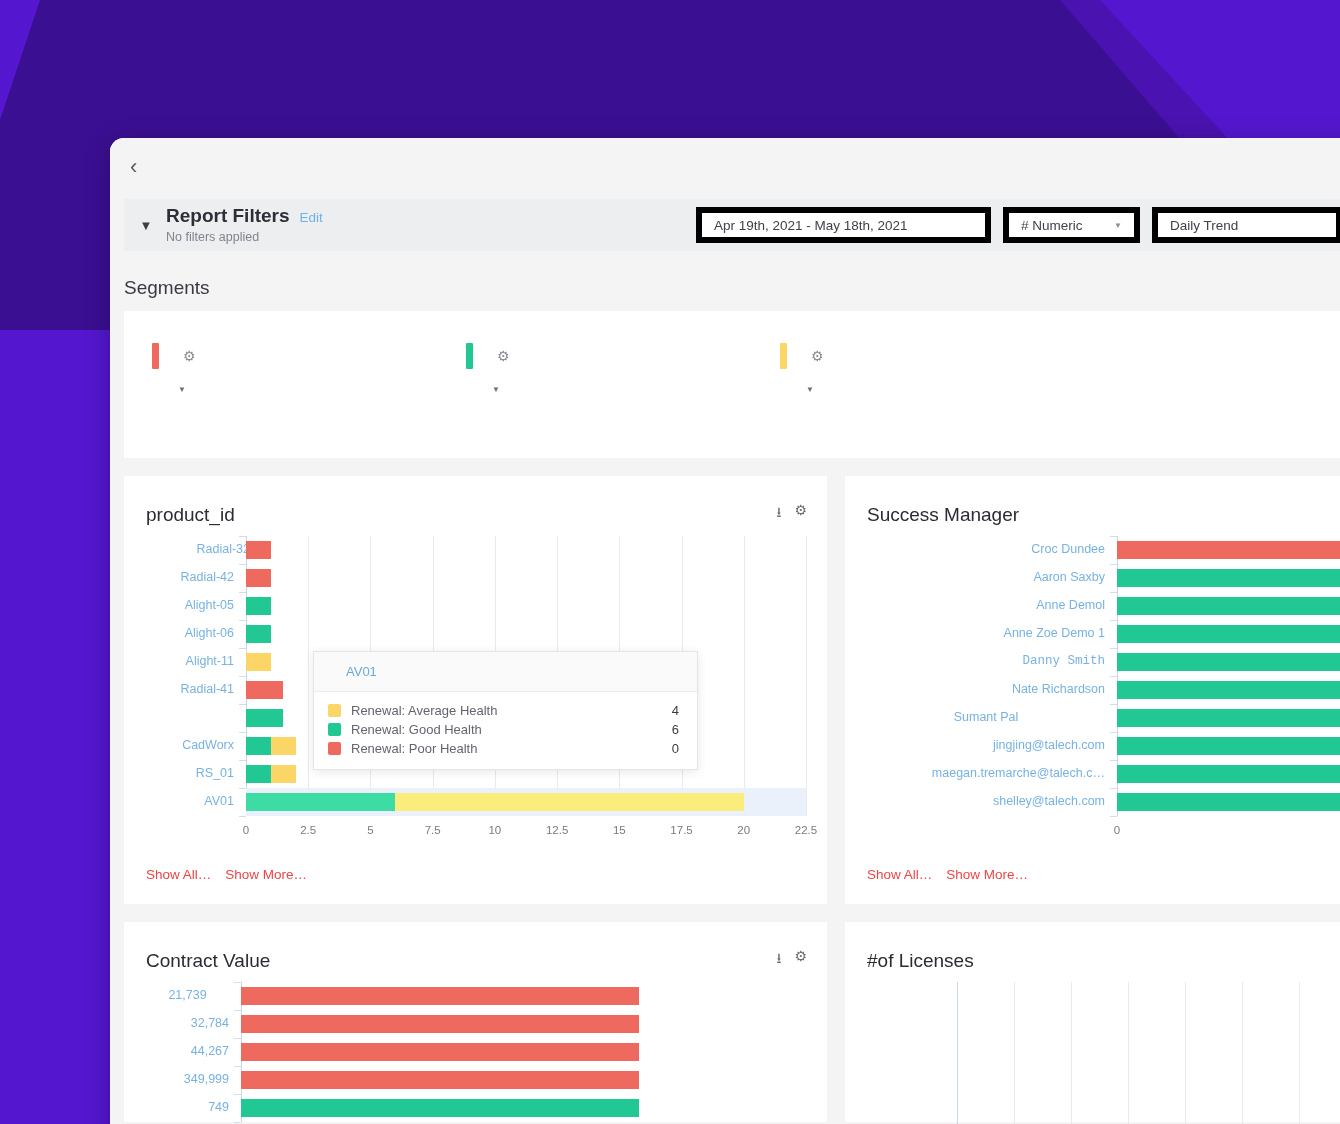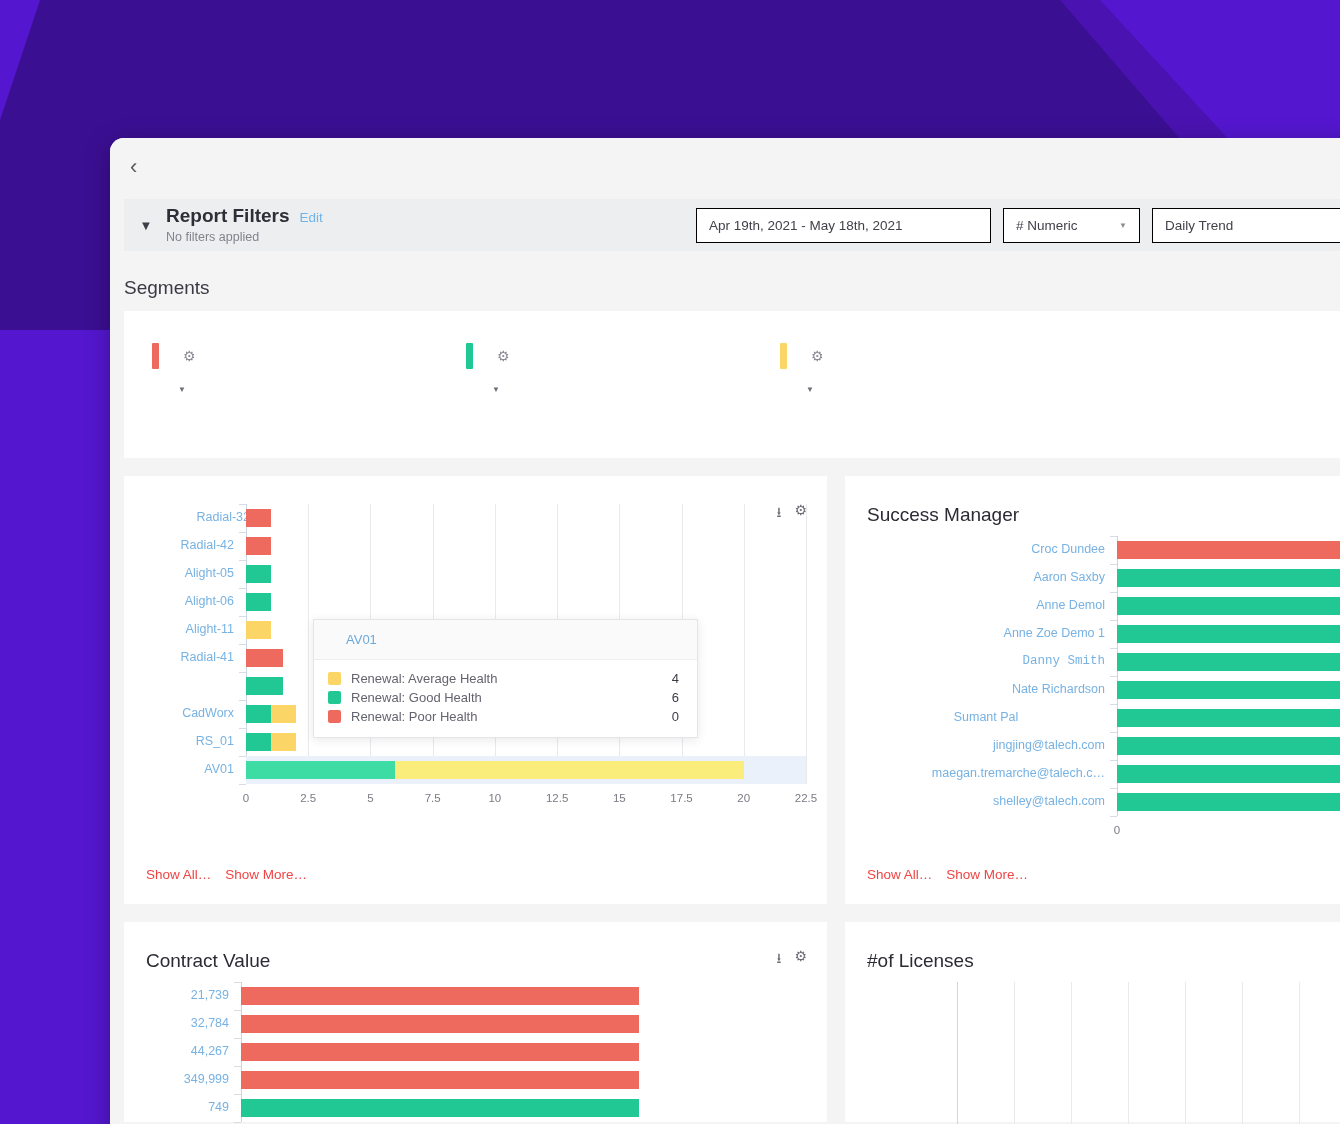--- a/index.html
+++ b/index.html
@@ -58,21 +58,21 @@
   .filter-texts { line-height: 1.25; }
   .filter-row1 { display: flex; align-items: baseline; gap: 10px; }
   .filter-title { font-size: 19px; color: #2e2e38; font-weight: 700; }
   .filter-edit { font-size: 13.5px; color: #6fb3e8; cursor: pointer; }
   .filter-sub { font-size: 12.5px; color: #83838d; margin-top: 2px; }
 
   .filter-controls {
     margin-left: auto; display: flex; align-items: center; gap: 12px;
   }
   .ctrl {
-    height: 35px; background: #fff; border: 1px solid #000000;
+    height: 35px; background: #fff; border: 6px solid #000000;
     display: flex; align-items: center; padding: 12px 12px;
     font-size: 13.5px; color: #41414a; white-space: nowrap;
   }
   .ctrl.daterange { width: 295px; }
   .ctrl.select { width: 137px; justify-content: space-between; }
   .ctrl.trend { width: 190px; }
   .caret { font-size: 8px; color: #8e8e97; }
 
   
   .section-title {
@@ -253,20 +253,21 @@
       </div>
     </div>
 
   <div class="panels">
 
     <div class="panel tall">
       <div class="panel-tools">
         <span>⭳</span>
         <span>⚙</span>
       </div>
+      <div class="panel-title">product_id</div>
       <div class="chart" id="chart-product_id" style="height: 300px; width: 660px;">
           <div class="axis-label" style="left: 100px; top: 288px;">0</div>
           <div class="gridline" style="left: 162.222px; height: 280px;"></div>
           <div class="axis-label" style="left: 162.222px; top: 288px;">2.5</div>
           <div class="gridline" style="left: 224.444px; height: 280px;"></div>
           <div class="axis-label" style="left: 224.444px; top: 288px;">5</div>
           <div class="gridline" style="left: 286.667px; height: 280px;"></div>
           <div class="axis-label" style="left: 286.667px; top: 288px;">7.5</div>
           <div class="gridline" style="left: 348.889px; height: 280px;"></div>
           <div class="axis-label" style="left: 348.889px; top: 288px;">10</div>
@@ -388,21 +389,21 @@
 
     <div class="panel short">
       <div class="panel-tools">
         <span>⭳</span>
         <span>⚙</span>
       </div>
       <div class="panel-title">Contract Value</div>
       <div class="chart" id="chart-contract_value" style="height: 150px; width: 660px;">
           <div class="axis-line" style="left: 95px; top: 0px; height: 140px;"></div>
           <div class="tick-stub" style="left: 88px; top: 0px;"></div>
-          <div class="rowlabel" style="position: absolute; left: 0px; width: 83px; top: 6px;">21,739</div>
+          <div class="rowlabel" style="position: absolute; left: 0px; width: 83px; top: 6px; text-align: center;">21,739</div>
           <div style="position: absolute; left: 95px; top: 5px; width: 397.887px; height: 18px; background: rgb(238, 106, 95);"></div>
           <div class="tick-stub" style="left: 88px; top: 28px;"></div>
           <div class="rowlabel" style="position: absolute; left: 0px; width: 83px; top: 34px;">32,784</div>
           <div style="position: absolute; left: 95px; top: 33px; width: 397.887px; height: 18px; background: rgb(238, 106, 95);"></div>
           <div class="tick-stub" style="left: 88px; top: 56px;"></div>
           <div class="rowlabel" style="position: absolute; left: 0px; width: 83px; top: 62px;">44,267</div>
           <div style="position: absolute; left: 95px; top: 61px; width: 397.887px; height: 18px; background: rgb(238, 106, 95);"></div>
           <div class="tick-stub" style="left: 88px; top: 84px;"></div>
           <div class="rowlabel" style="position: absolute; left: 0px; width: 83px; top: 90px;">349,999</div>
           <div style="position: absolute; left: 95px; top: 89px; width: 397.887px; height: 18px; background: rgb(238, 106, 95);"></div>

